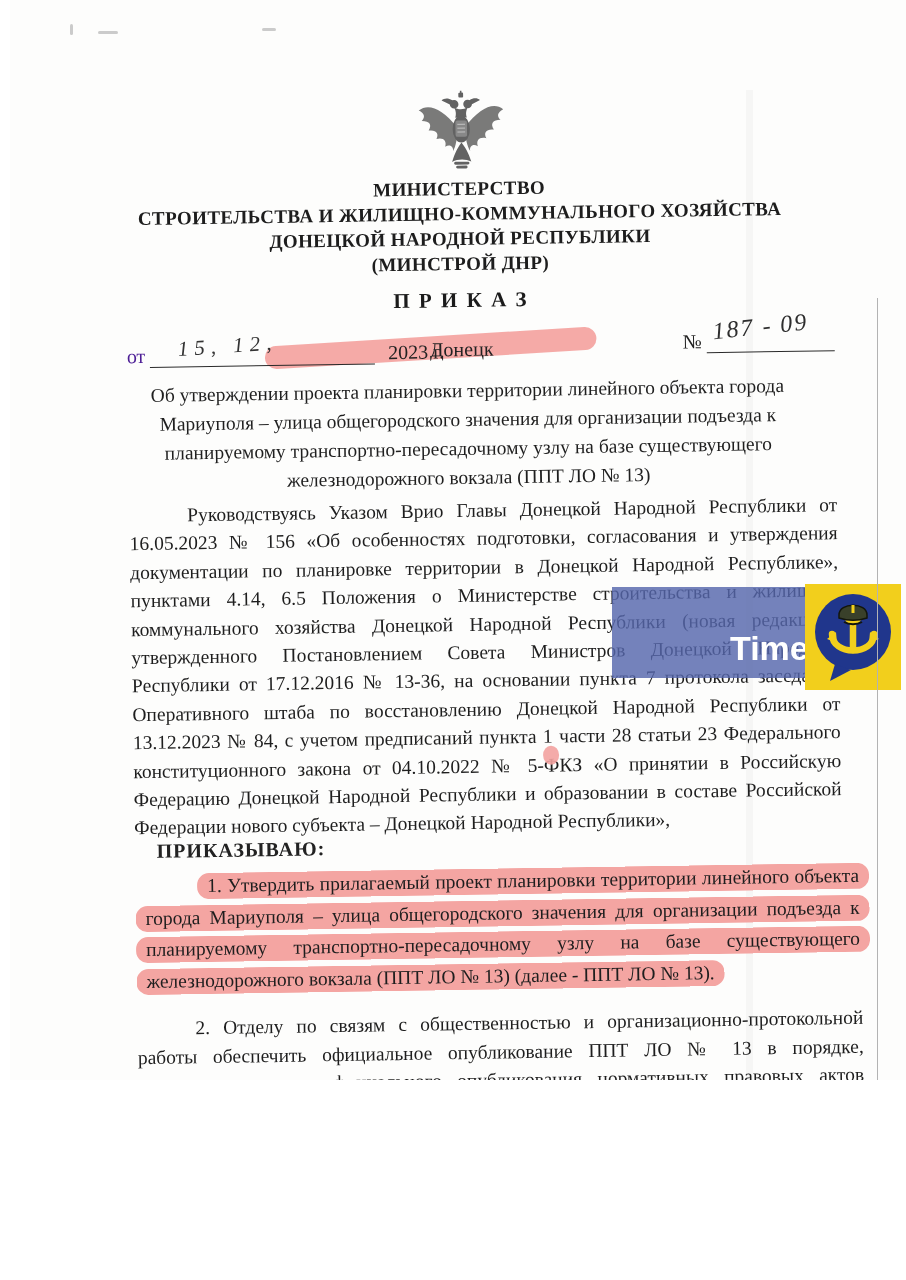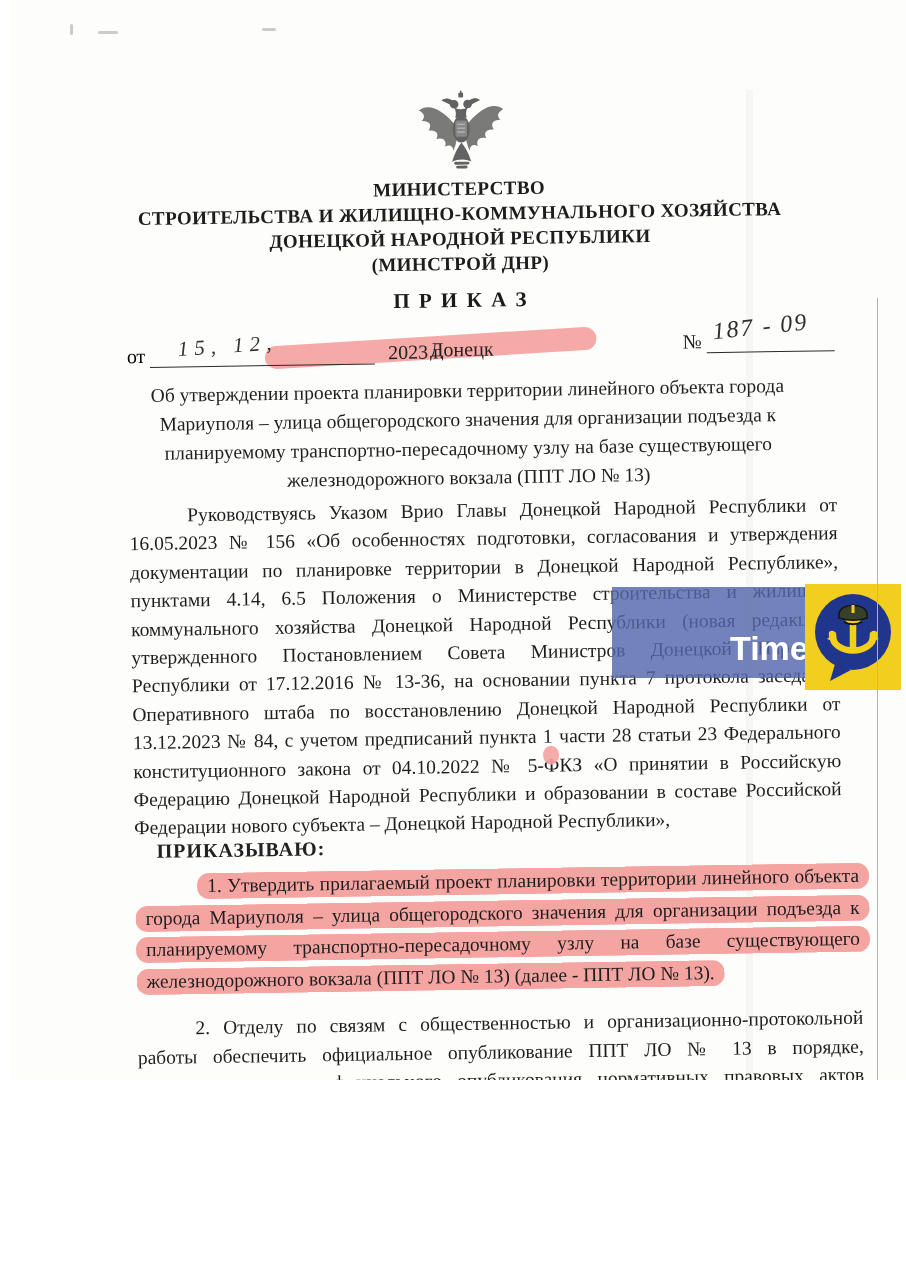--- a/index.html
+++ b/index.html
@@ -10,21 +10,21 @@
   
   .emblem{position:absolute;left:408px;top:90px;width:96px;height:84px;opacity:.88;}
   .org-header{position:absolute;top:176px;left:0;width:906px;text-align:center;
               font-weight:bold;font-size:19px;line-height:25px;letter-spacing:.4px;color:#1d1d1d;}
   .order-title{position:absolute;top:288px;left:0;width:906px;text-align:center;
                font-weight:bold;font-size:21px;letter-spacing:2px;color:#1b1b1b;}
 
   
   .meta-row{position:absolute;top:330px;left:0;width:906px;height:46px;font-size:20px;}
   .date-group{position:absolute;left:118px;top:6px;}
-  .date-prefix{color:#000000;}
+  .date-prefix{color:#4c1d95;}
   .date-line{display:inline-block;width:225px;border-bottom:1.6px solid #2a2a2a;
              position:relative;height:26px;vertical-align:bottom;}
   .date-hw{position:absolute;left:28px;top:-6px;font-style:italic;font-size:21px;color:#333;
            transform:rotate(-3deg);letter-spacing:6px;white-space:nowrap;}
   .date-year{margin-left:8px;text-align:right;}
   .date-highlight{position:absolute;left:138px;top:0px;width:332px;height:23px;
                   background:#f4a5a2;border-radius:13px;transform:rotate(-2.6deg);z-index:-1;opacity:.95;}
   .city{position:absolute;left:0;top:8px;width:906px;text-align:center;}
   .num-group{position:absolute;left:674px;top:-2px;}
   .num-label{font-size:20px;}

